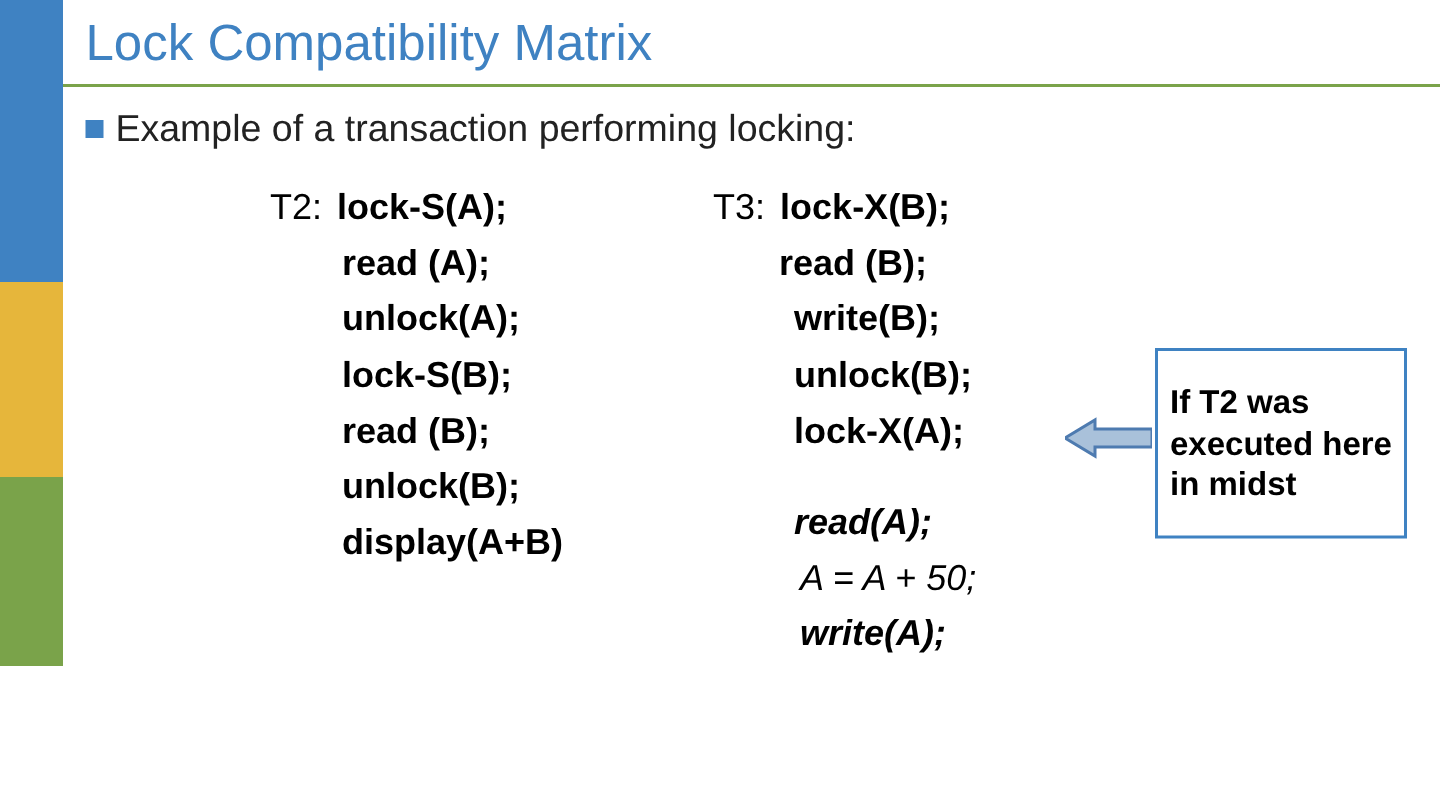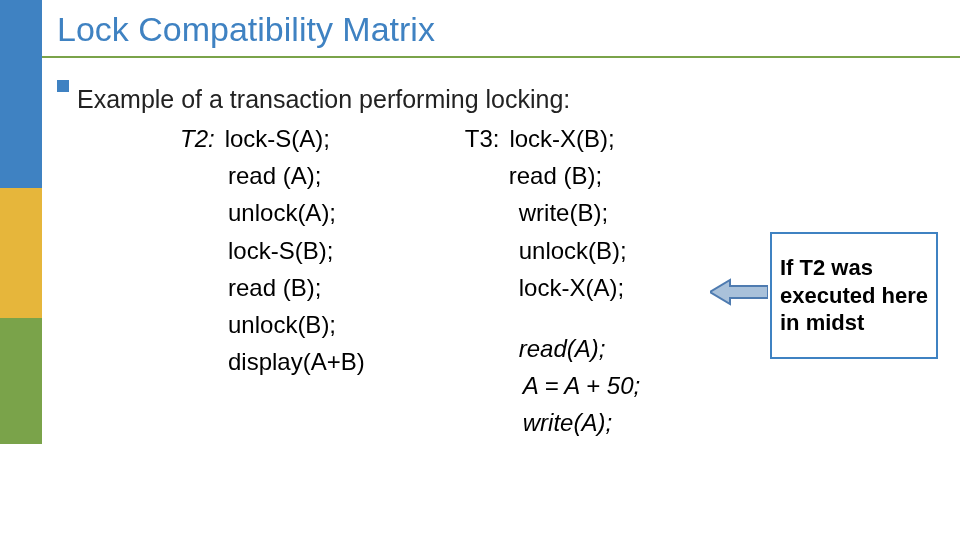--- a/index.html
+++ b/index.html
@@ -41,49 +41,48 @@
   }
   .bullet-sq {
     width:12px; height:12px;
     background:#3f82c2;
     margin-top:8px;
     flex:0 0 auto;
   }
   .bullet-text {
     font-size:25px;
     color:#222;
-    margin-top:13px;
   }
   .cols {
     position:absolute;
     left:180px; top:120px;
     display:flex;
     gap:100px;
   }
   .col {
     font-size:24px;
     line-height:1.55;
     color:#000;
   }
   .col .hdr {
     display:flex;
     align-items:baseline;
     gap:10px;
   }
-  .col .tlabel { font-style: italic; }
+  .col .tlabel { }
   .col .lines { padding-left: 48px; }
   .col.col3 .lines { padding-left: 44px; }
   .col3 .l-write    { padding-left: 10px; }
   .col3 .l-unlockb  { padding-left: 10px; }
   .col3 .l-lockxa   { padding-left: 10px; }
   .col3 .l-reada    { padding-left: 10px; font-style: italic; margin-top: 24px; }
   .col3 .l-aeq      { padding-left: 14px; font-style: italic; }
   .col3 .l-writea   { padding-left: 14px; font-style: italic; }
   .col3 .l-unlocka  { padding-left: 10px; font-style: italic; }
-  b { font-weight: normal; }
+  b { font-weight: bold; }
   .note-box {
     position:absolute;
     left:770px; top:232px;
     width:168px;
     border:2px solid #3f82c2;
     padding:20px 8px;
     font-size:22px;
     font-weight:700;
     line-height:1.25;
     color:#000;

